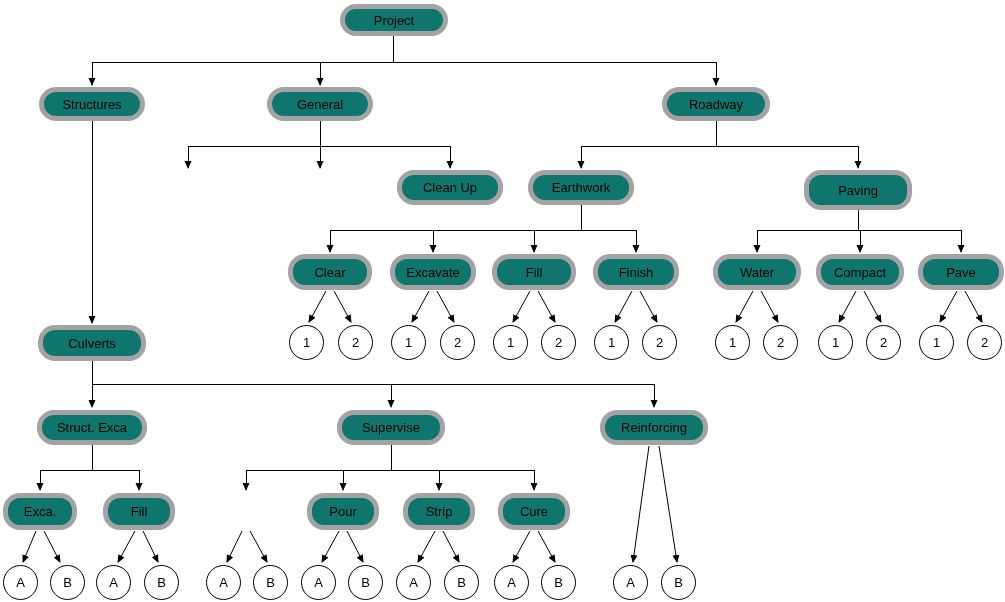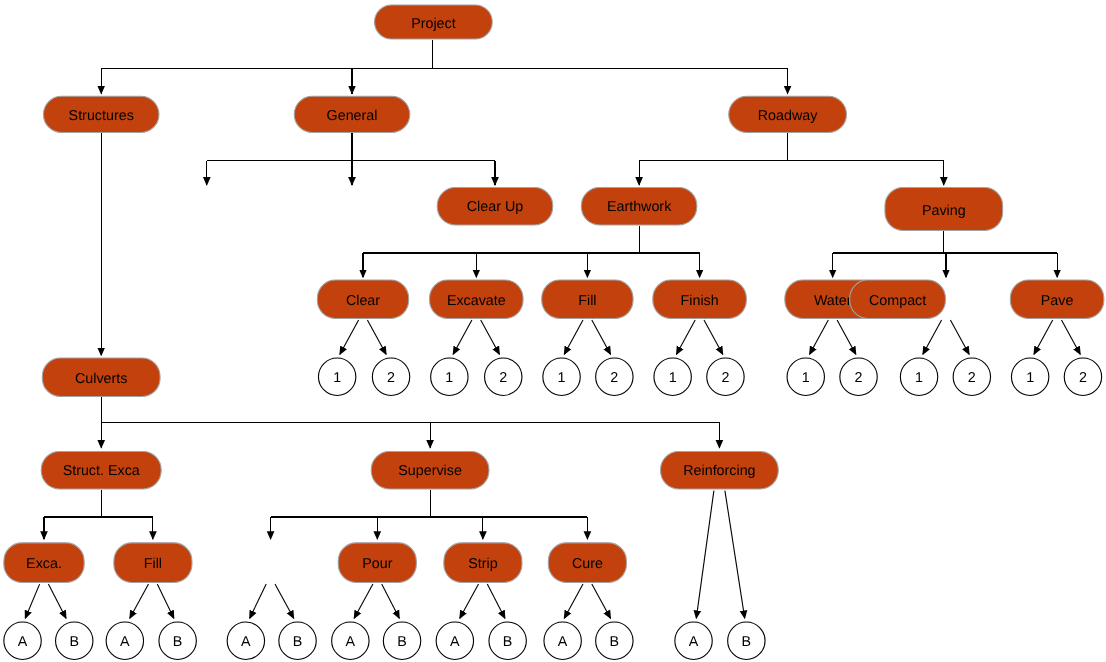--- a/index.html
+++ b/index.html
@@ -5,21 +5,21 @@
   html,body { margin:0; padding:0; background:#ffffff; }
   #stage {
     position:relative; width:1005px; height:602px; background:#ffffff;
     font-family:"Liberation Sans", sans-serif; color:#000;
     overflow:hidden;
   }
   #wires { position:absolute; left:0; top:0; }
   .box {
     position:absolute; box-sizing:border-box;
     display:flex; align-items:center; justify-content:center;
-    border:1px solid #a3a3a3; border-radius:17px; background:#c2410c;
+    border:5px solid #a3a3a3; border-radius:17px; background:#0f766e;
     font-size:13px; line-height:1; white-space:nowrap;
   }
   .circle {
     position:absolute; box-sizing:border-box; width:35px; height:35px;
     display:flex; align-items:center; justify-content:center;
     border:1px solid #000; border-radius:50%; background:#fff;
     font-size:13px; line-height:1;
   }
 </style>
 </head>
@@ -114,30 +114,30 @@
       <line x1="659" y1="446" x2="677" y2="562" marker-end="url(#ah)"></line>
     </g>
   </svg>
 
   <div class="box" style="left:340px;top:4px;width:108px;height:32px">Project</div>
 
   <div class="box" style="left:39px;top:87px;width:106px;height:34px">Structures</div>
   <div class="box" style="left:267px;top:87px;width:106px;height:34px">General</div>
   <div class="box" style="left:662px;top:87px;width:108px;height:34px">Roadway</div>
 
-  <div class="box" style="left:397px;top:170px;width:106px;height:35px">Clear Up</div>
+  <div class="box" style="left:397px;top:170px;width:106px;height:35px">Clean Up</div>
   <div class="box" style="left:528px;top:170px;width:106px;height:35px">Earthwork</div>
   <div class="box" style="left:804px;top:170px;width:108px;height:40px">Paving</div>
 
   <div class="box" style="left:288px;top:254px;width:84px;height:36px">Clear</div>
   <div class="box" style="left:390px;top:254px;width:86px;height:36px">Excavate</div>
   <div class="box" style="left:492px;top:254px;width:84px;height:36px">Fill</div>
   <div class="box" style="left:593px;top:254px;width:86px;height:36px">Finish</div>
   <div class="box" style="left:713px;top:254px;width:88px;height:36px">Water</div>
-  <div class="box" style="left:772px;top:254px;width:88px;height:36px">Compact</div>
+  <div class="box" style="left:816px;top:254px;width:88px;height:36px">Compact</div>
   <div class="box" style="left:918px;top:254px;width:86px;height:36px">Pave</div>
 
   <div class="box" style="left:38px;top:325px;width:108px;height:36px">Culverts</div>
   <div class="box" style="left:37px;top:410px;width:110px;height:35px">Struct. Exca</div>
   <div class="box" style="left:337px;top:410px;width:108px;height:35px">Supervise</div>
   <div class="box" style="left:600px;top:410px;width:108px;height:35px">Reinforcing</div>
 
   <div class="box" style="left:3px;top:493px;width:74px;height:37px">Exca.</div>
   <div class="box" style="left:103px;top:493px;width:72px;height:37px">Fill</div>
   <div class="box" style="left:307px;top:493px;width:72px;height:37px">Pour</div>

